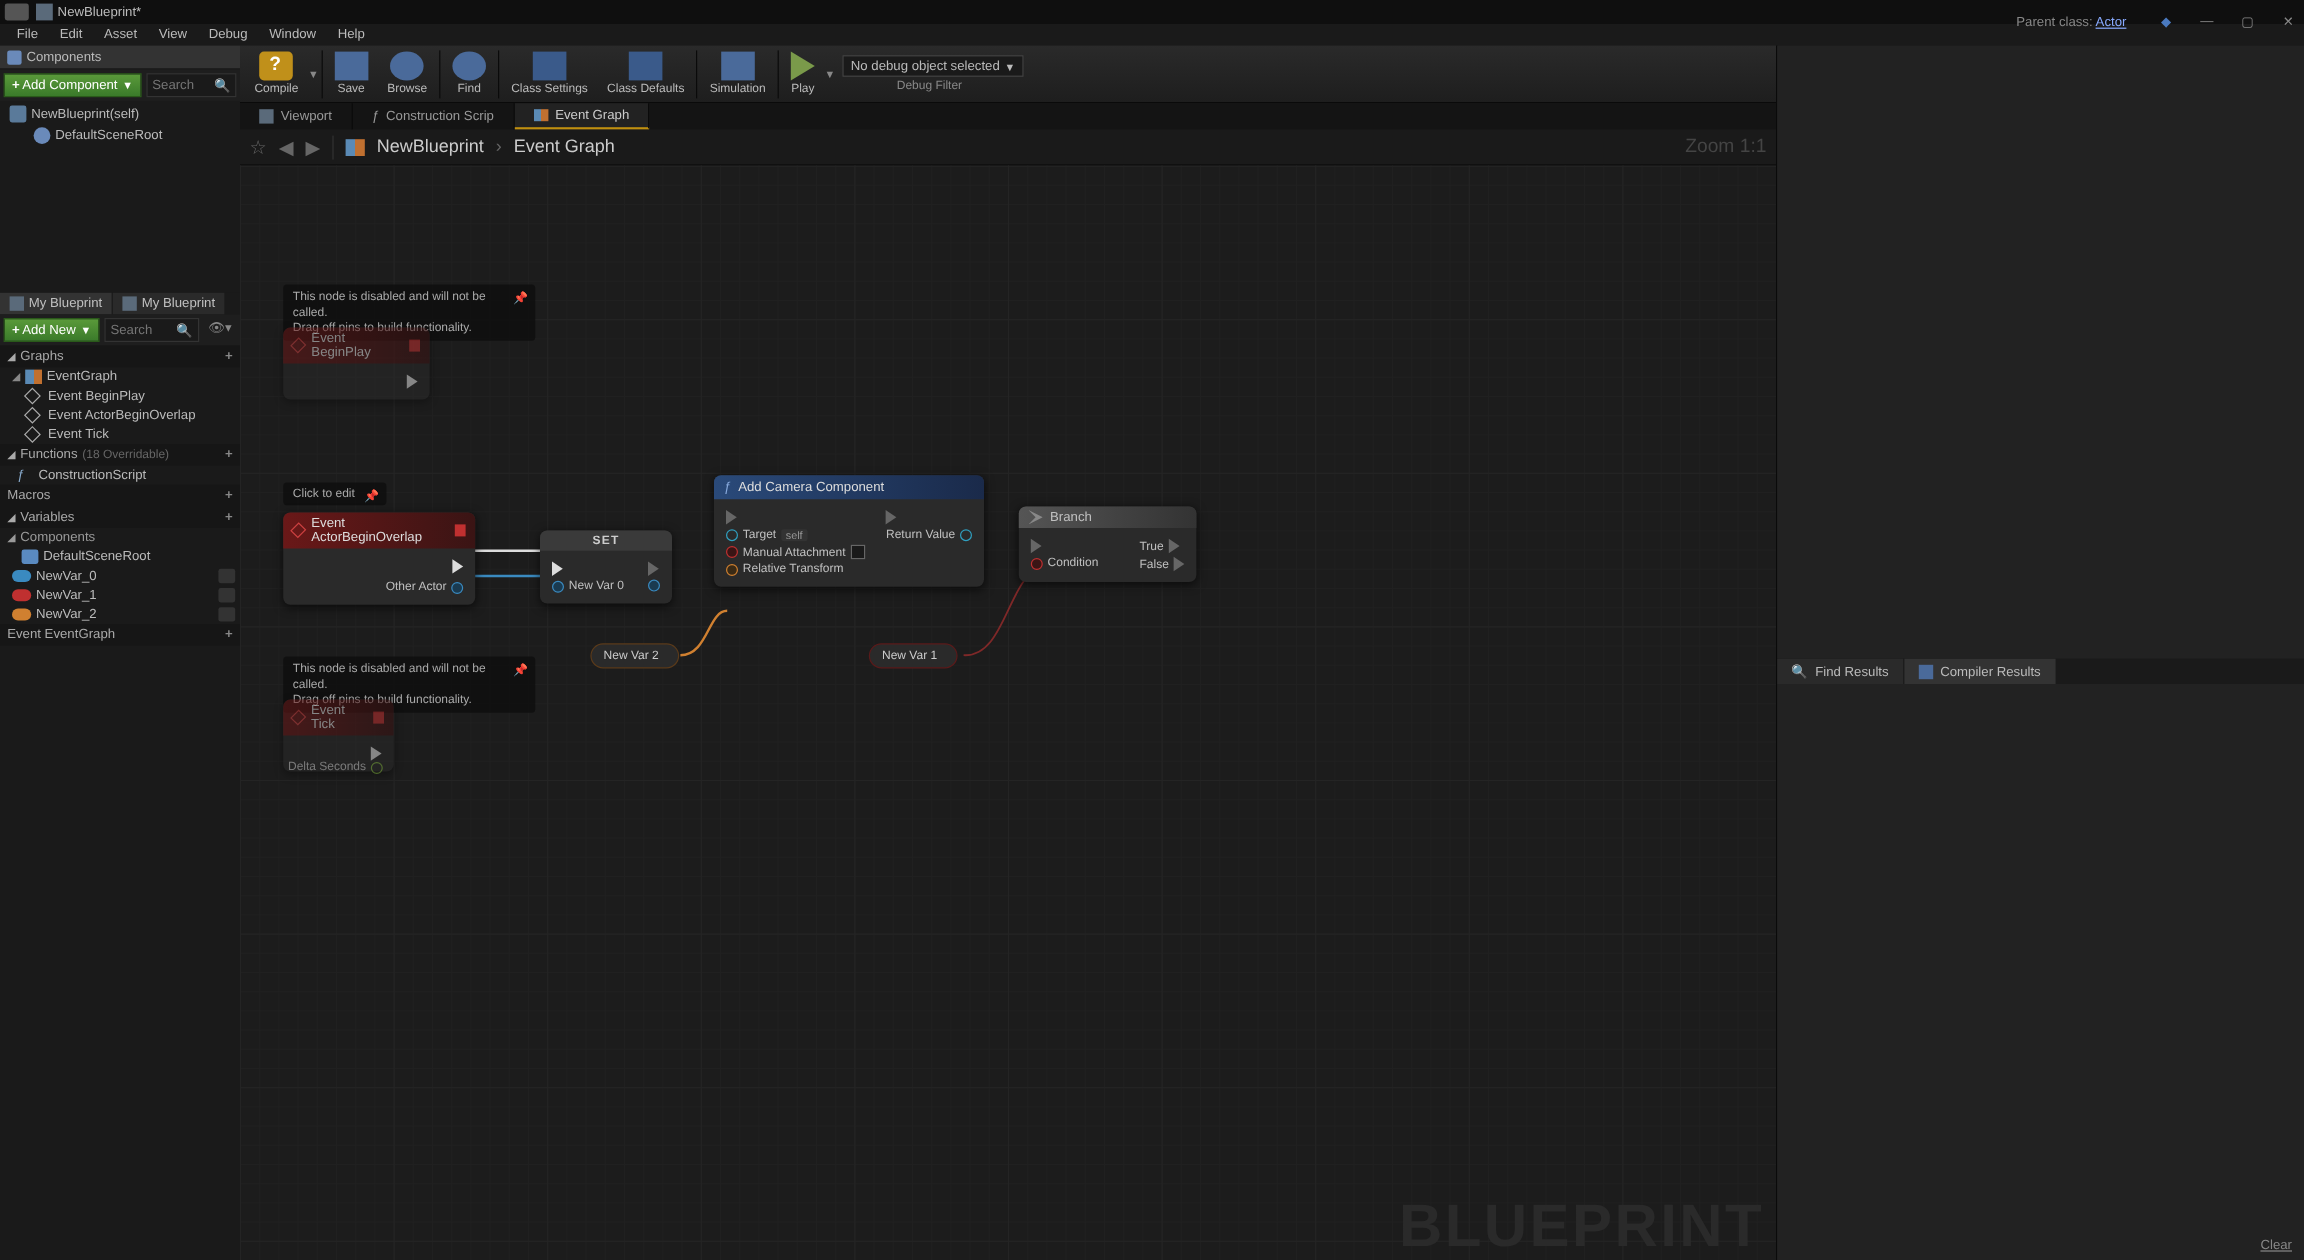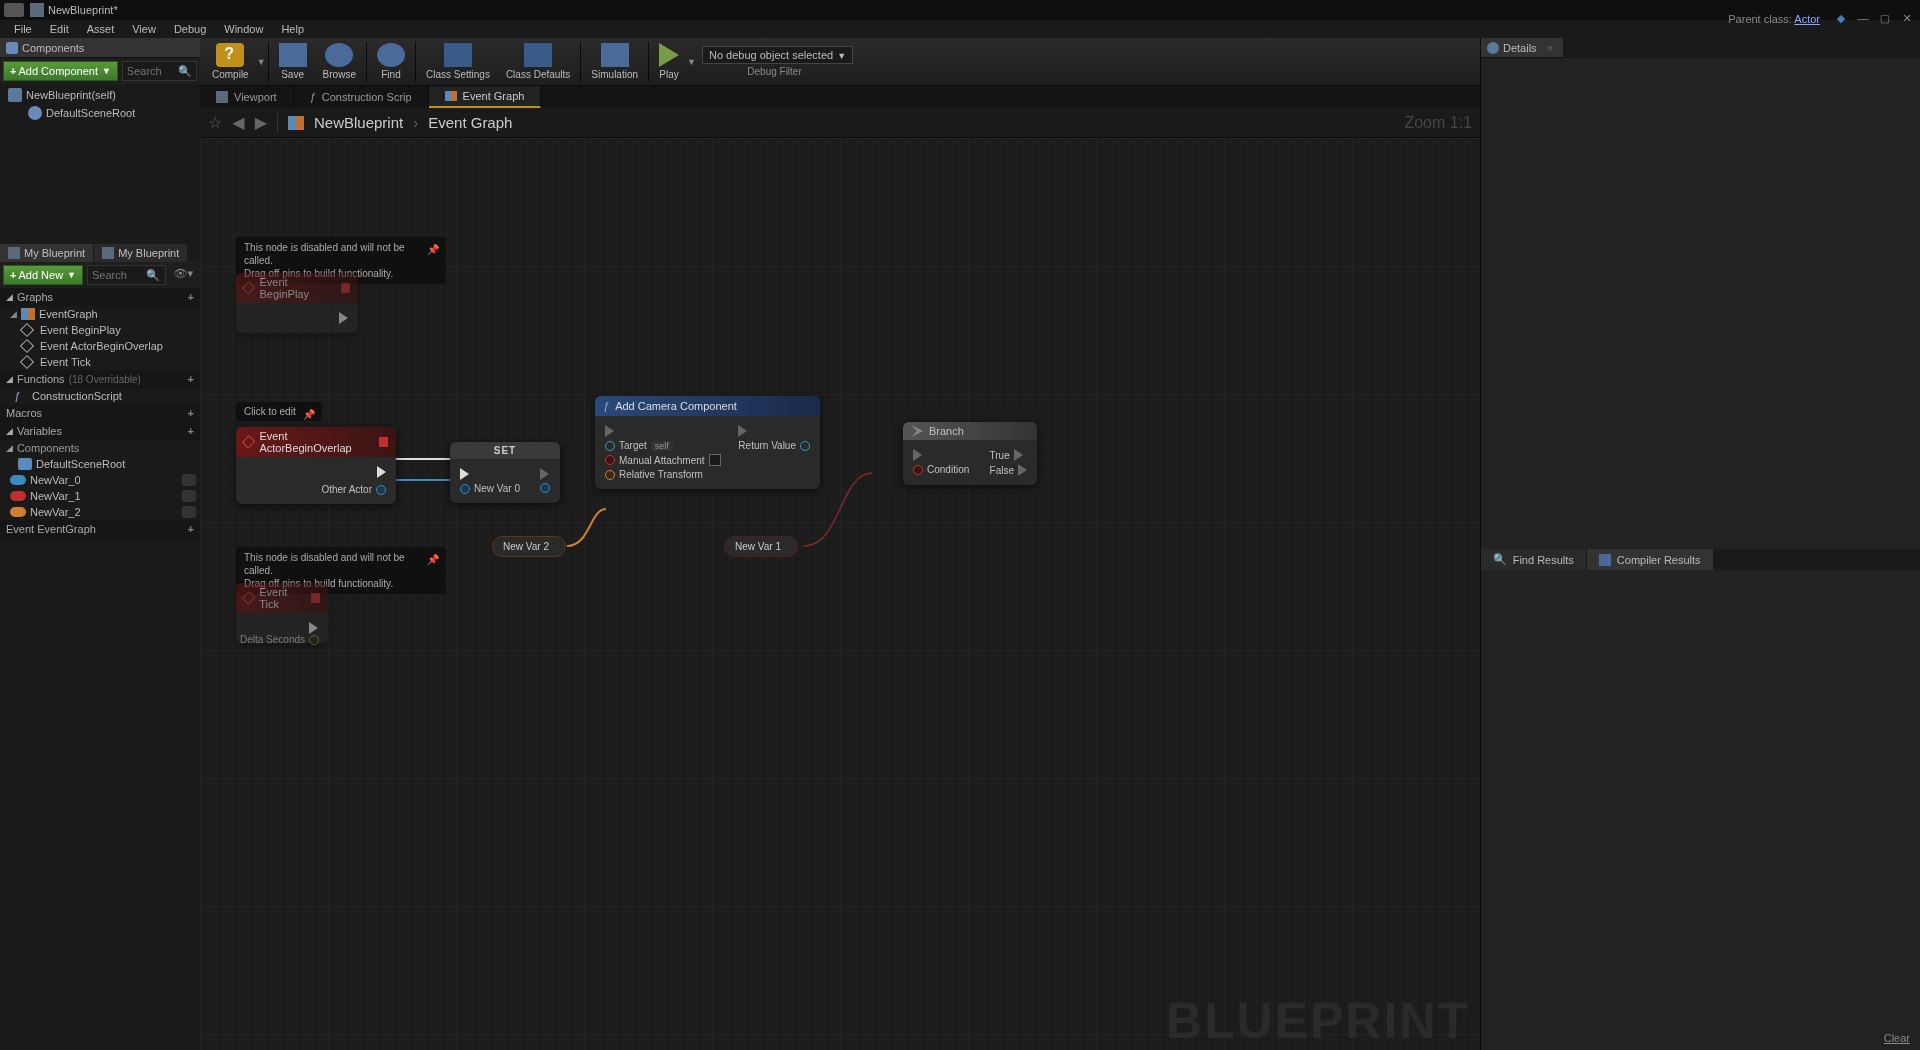--- a/index.html
+++ b/index.html
@@ -3,21 +3,21 @@
 <meta charset="utf-8">
 <style>
 * { margin: 0; padding: 0; box-sizing: border-box; font-family: "Segoe UI", Arial, sans-serif; }
 body { background: #1a1a1a; color: #c0c0c0; font-size: 11px; overflow: hidden; width: 1920px; height: 1050px; position: relative; }
 
 
 .titlebar { height: 20px; background: #0f0f0f; display: flex; align-items: center; padding: 0 4px; }
 .titlebar .ue-logo { width: 20px; height: 14px; background: #555; margin-right: 6px; border-radius: 2px; }
 .titlebar .doc-icon { width: 14px; height: 14px; background: #5a6a7a; margin-right: 4px; }
 .titlebar .title { color: #bbb; flex: 1; }
-.titlebar .right { display: flex; gap: 4px; align-items: center; margin-top: 17px; }
+.titlebar .right { display: flex; gap: 16px; align-items: center; margin-top: 17px; }
 .titlebar .parent { color: #888; margin-right: 8px; }
 .titlebar .parent a { color: #88aaff; text-decoration: underline; cursor: pointer; }
 .titlebar .win-btn { width: 18px; height: 14px; color: #888; cursor: pointer; text-align: center; }
 
 
 .menubar { height: 18px; background: #1a1a1a; display: flex; align-items: center; padding-left: 6px; gap: 2px; }
 .menubar .menu-item { padding: 2px 8px; color: #bbb; cursor: pointer; }
 
 
 .main { display: flex; height: calc(1050px - 38px); }
@@ -480,21 +480,21 @@
                 <span class="exec-out" style="border-left-color:#666;"></span>
               </div>
             <div class="pin">
               <span>Return Value</span>
               <span class="dot cyan"></span>
             </div>
           </div>
         </div>
       </div>
 
-      <div class="node" style="left:703px;top:284px;width:134px;">
+      <div class="node" style="left:649px;top:284px;width:148px;">
         <div class="branch-hdr">
           <span style="width:12px;height:12px;background:#888;clip-path:polygon(0 0,100% 50%,0 100%,50% 50%);"></span>
           <span>Branch</span>
         </div>
         <div class="node-body">
           <div>
             <div class="pin">
                 <span class="exec-in" style="border-left-color:#666;"></span>
               </div>
             <div class="pin">
@@ -544,27 +544,20 @@
       <div class="pin node-disabled" style="position:absolute;left:40px;top:493px;">
         <span>Delta Seconds</span>
         <span class="dot" style="border-color:#7aaa3a;"></span>
       </div>
 
       <div class="watermark">BLUEPRINT</div>
     </div>
   </div>
 
   <div class="right-col">
-    <div style="display:flex;">
-      <div class="panel-tab active" style="flex:0 0 auto;padding-right:10px;">
-        <span style="width:12px;height:12px;background:#5a7a9a;border-radius:50%;display:inline-block;"></span>
-        <span>Details</span>
-        <span class="tab-close">×</span>
-      </div>
-    </div>
     <div class="details-area"></div>
 
     <div class="bottom-tabs">
       <div class="btab">
         <span>🔍</span>
         <span>Find Results</span>
       </div>
       <div class="btab active">
         <span style="width:12px;height:12px;background:#4a6a9a;display:inline-block;"></span>
         <span>Compiler Results</span>

